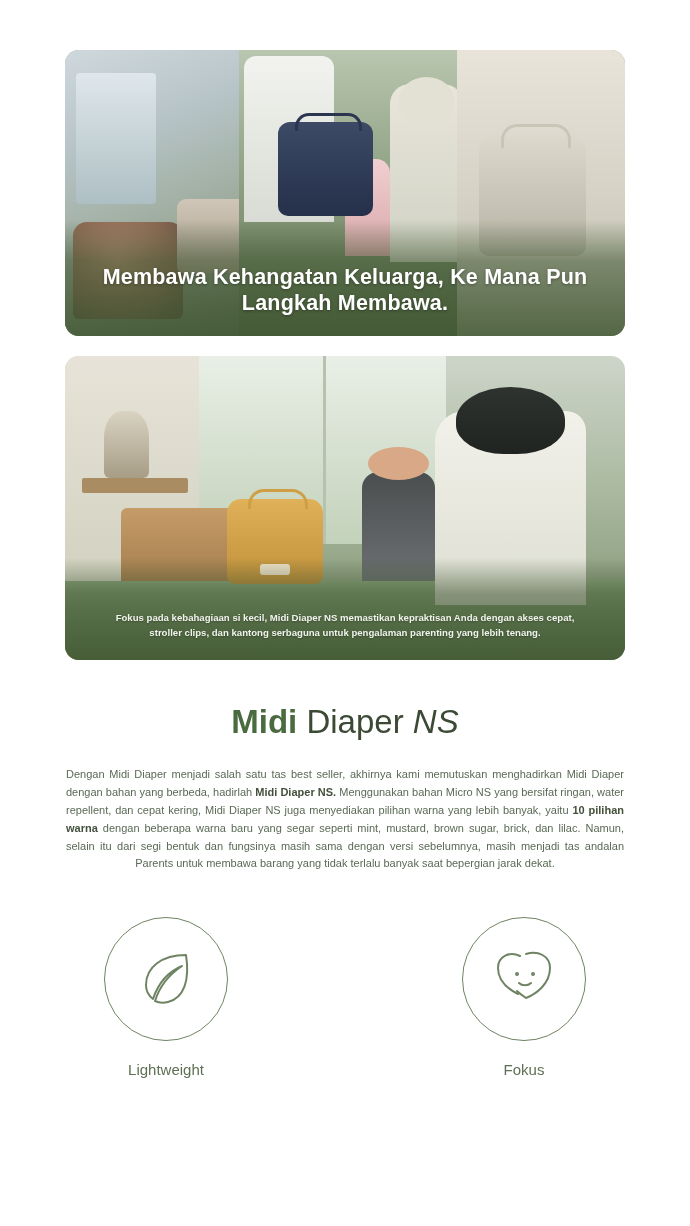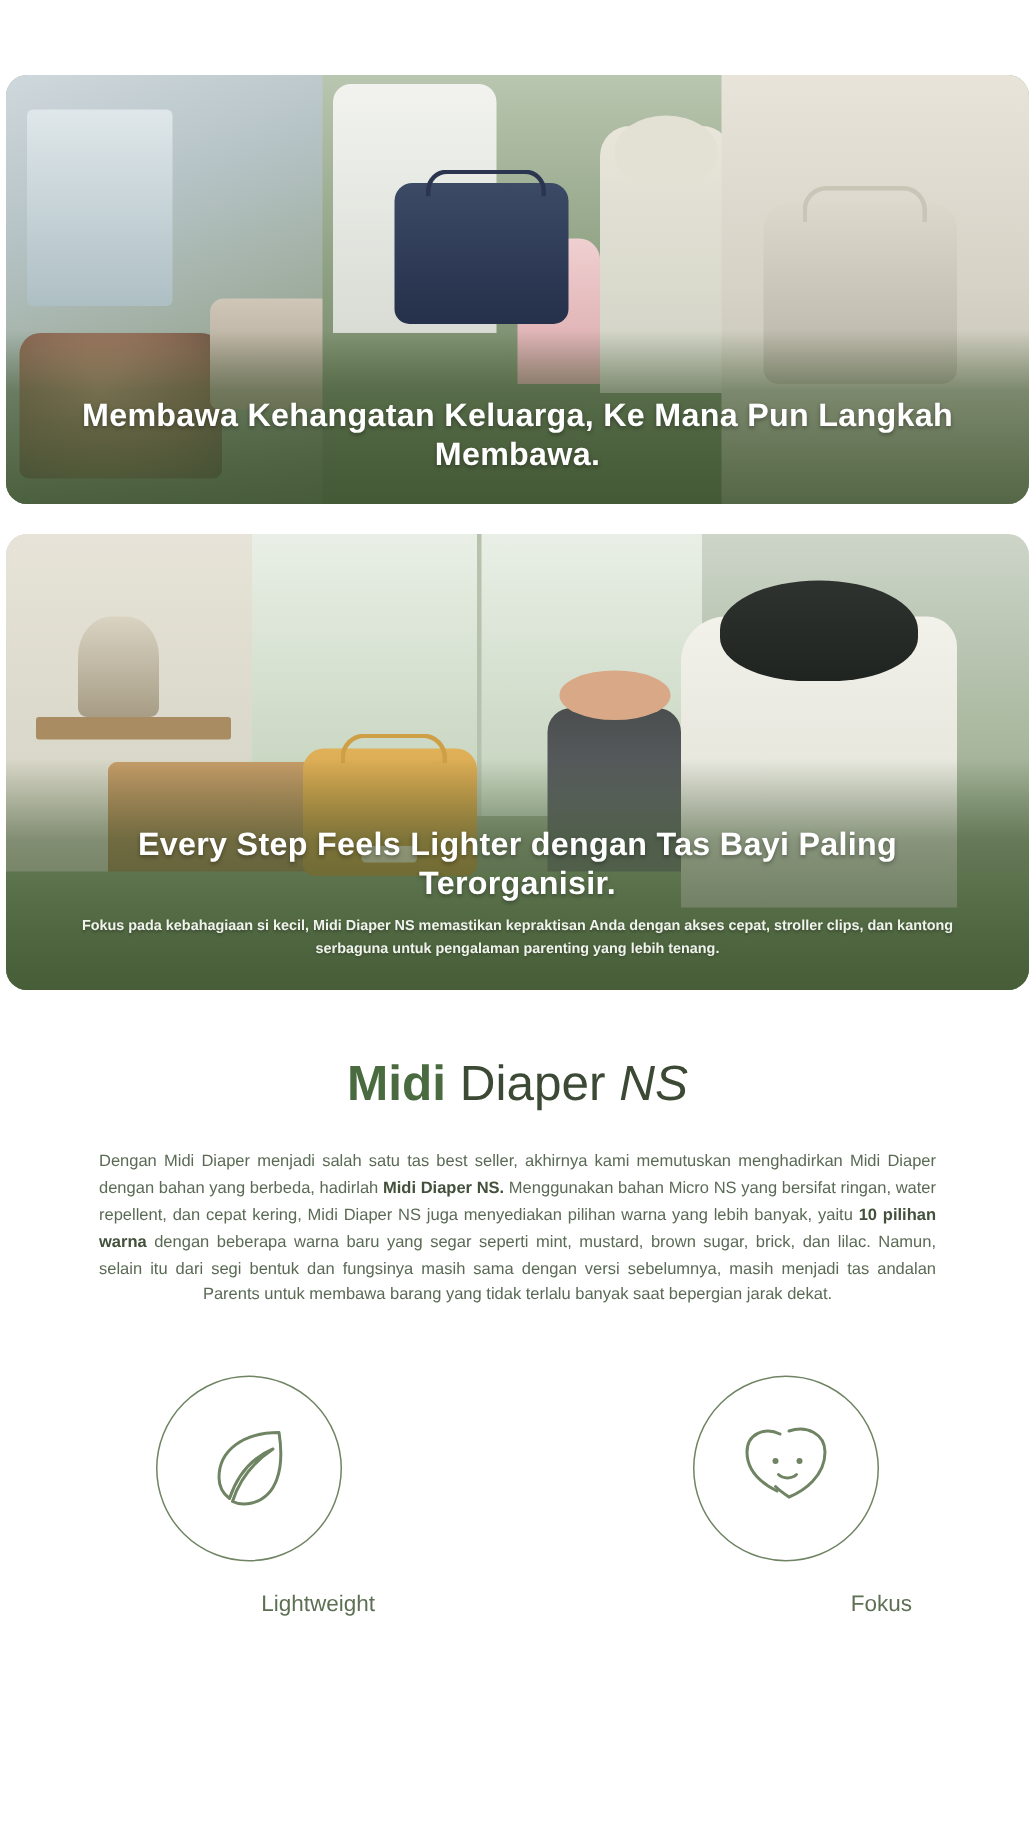--- a/index.html
+++ b/index.html
@@ -15,21 +15,21 @@
     height: 1226px;
     position: relative;
     background: #fff;
     padding: 0;
   }
 
   
   .card {
     position: relative;
     margin: 16px auto;
-    width: 682px;
+    width: 560px;
     border-radius: 14px;
     overflow: hidden;
   }
   .card-1 { margin-top: 50px; height: 286px; }
   .card-2 { margin-top: 20px; height: 304px; }
 
   .photo {
     position: absolute;
     inset: 0;
   }
@@ -223,21 +223,21 @@
   .body-copy b { color:#43513c; font-weight: 700; }
 
   
   .features {
     margin: 44px auto 0;
     width: 566px;
     display: flex;
     justify-content: space-between;
     padding: 0 20px;
   }
-  .feature { width: 168px; text-align: right; }
+  .feature { width: 168px; text-align: center; }
   .feature-circle {
     width: 124px; height: 124px;
     margin: 0 auto;
     border: 1.6px solid #6f8463;
     border-radius: 50%;
     display: flex; align-items: center; justify-content: center;
   }
   .feature-label {
     margin-top: 20px;
     font-size: 15px;
@@ -274,21 +274,20 @@
       <div class="c2-wallL"></div>
       <div class="c2-lamp"></div>
       <div class="c2-shelf"></div>
       <div class="c2-chair"></div>
       <div class="c2-bed"></div>
       <div class="c2-bag"></div>
       <div class="c2-child"></div>
       <div class="c2-mom"></div>
     </div>
     <div class="overlay">
-      <div class="ov-title">Every Step Feels Lighter dengan Tas Bayi Paling Terorganisir.</div>
       <div class="ov-sub">Fokus pada kebahagiaan si kecil, Midi Diaper NS memastikan kepraktisan Anda dengan akses cepat, stroller clips, dan kantong serbaguna untuk pengalaman parenting yang lebih tenang.</div>
     </div>
   </div>
 
   <div class="product-title">
     <span class="p1">Midi</span><span class="p2"> Diaper </span><span class="p3">NS</span>
   </div>
 
   <div class="body-copy">
     <span>Dengan Midi Diaper menjadi salah satu tas best seller, akhirnya kami memutuskan menghadirkan Midi Diaper dengan bahan yang berbeda, hadirlah </span><b>Midi Diaper NS.</b><span> Menggunakan bahan Micro NS yang bersifat ringan, water repellent, dan cepat kering, Midi Diaper NS juga menyediakan pilihan warna yang lebih banyak, yaitu </span><b>10 pilihan warna</b><span> dengan beberapa warna baru yang segar seperti mint, mustard, brown sugar, brick, dan lilac. Namun, selain itu dari segi bentuk dan fungsinya masih sama dengan versi sebelumnya, masih menjadi tas andalan Parents untuk membawa barang yang tidak terlalu banyak saat bepergian jarak dekat.</span>

